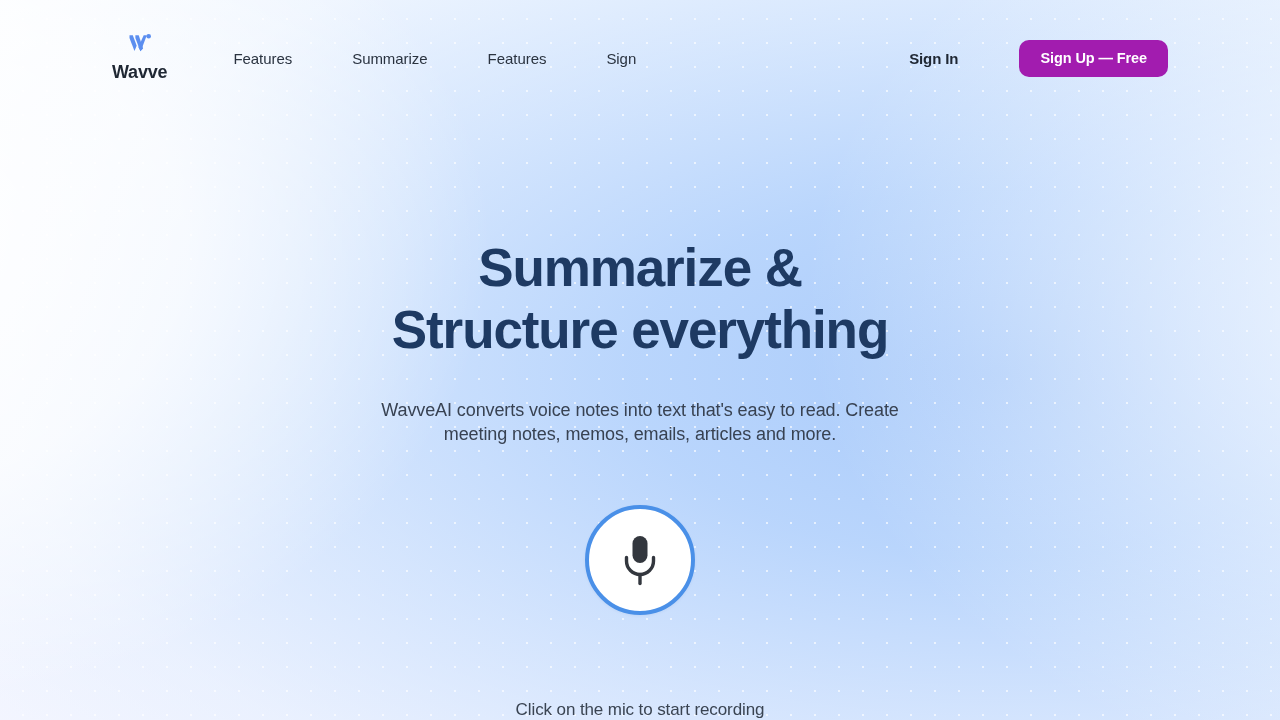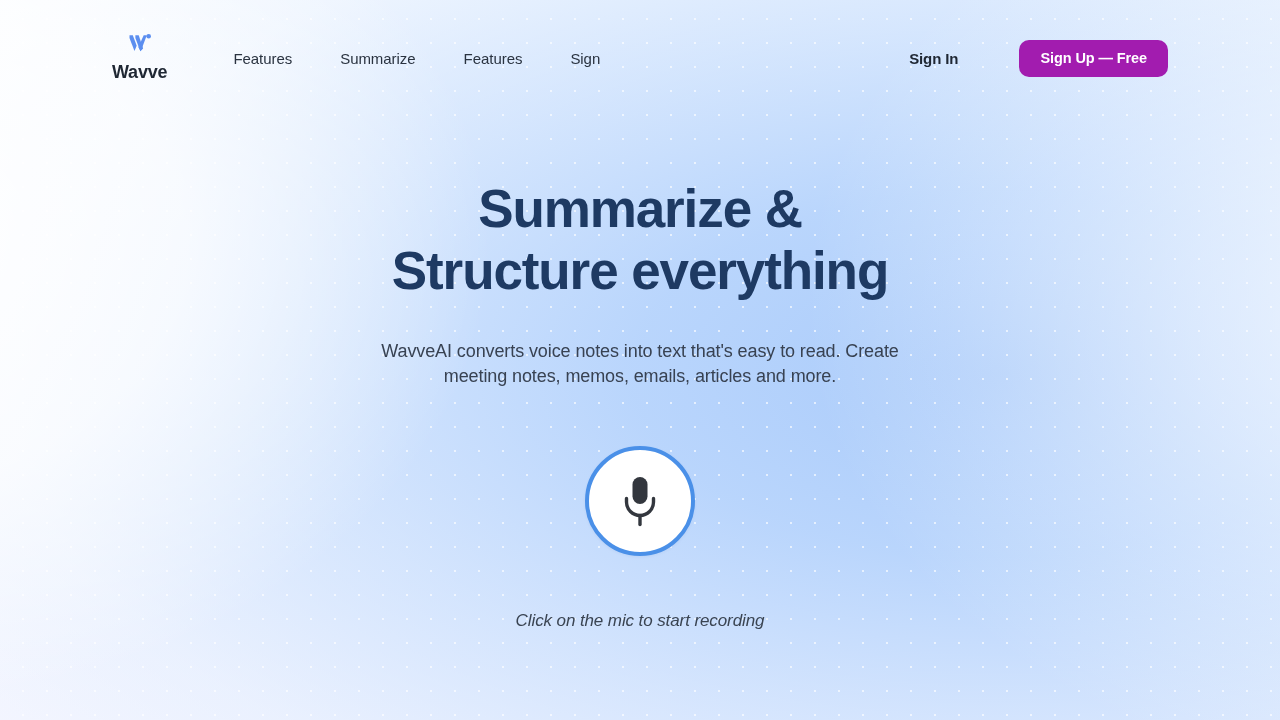--- a/index.html
+++ b/index.html
@@ -98,21 +98,21 @@
     font-size:18px;
     font-weight:700;
     color:#1f2733;
     letter-spacing:-0.2px;
   }
 
   .nav{
     display:flex;
     align-items:center;
     margin-left:42px;
-    gap:0;
+    gap:12px;
   }
   .nav-link{
     font-size:15px;
     color:#2a3340;
     padding:8px 24px;
     cursor:pointer;
     white-space:nowrap;
     letter-spacing:-0.05px;
   }
 
@@ -149,20 +149,21 @@
   }
 
   
   .hero{
     position:absolute;
     top:116px; left:0; right:0; bottom:0;
     display:flex;
     flex-direction:column;
     align-items:center;
     text-align:center;
+    justify-content:flex-end;
   }
 
   .headline{
     margin-top:66px;
     font-size:53px;
     line-height:1.0;
     font-weight:700;
     color:#1e3a63;
     letter-spacing:-1.1px;
   }
@@ -185,25 +186,24 @@
     border:4px solid #4a90e8;
     display:flex;
     align-items:center;
     justify-content:center;
     cursor:pointer;
     box-shadow:0 1px 3px rgba(40,80,150,0.07);
   }
   .mic-icon{ width:42px; height:52px; display:block; }
 
   .mic-caption{
-    margin-top:55px;
+    margin-top:85px;
     font-size:17px;
     color:#3a4452;
     letter-spacing:-0.1px;
-    font-style:italic;
   }
 </style>
 </head>
 <body>
 
 <div class="bg-base"></div>
 <div class="bg-blue"></div>
 <div class="bg-blue2"></div>
 <div class="bg-blue3"></div>
 <div class="bg-dots"></div>

